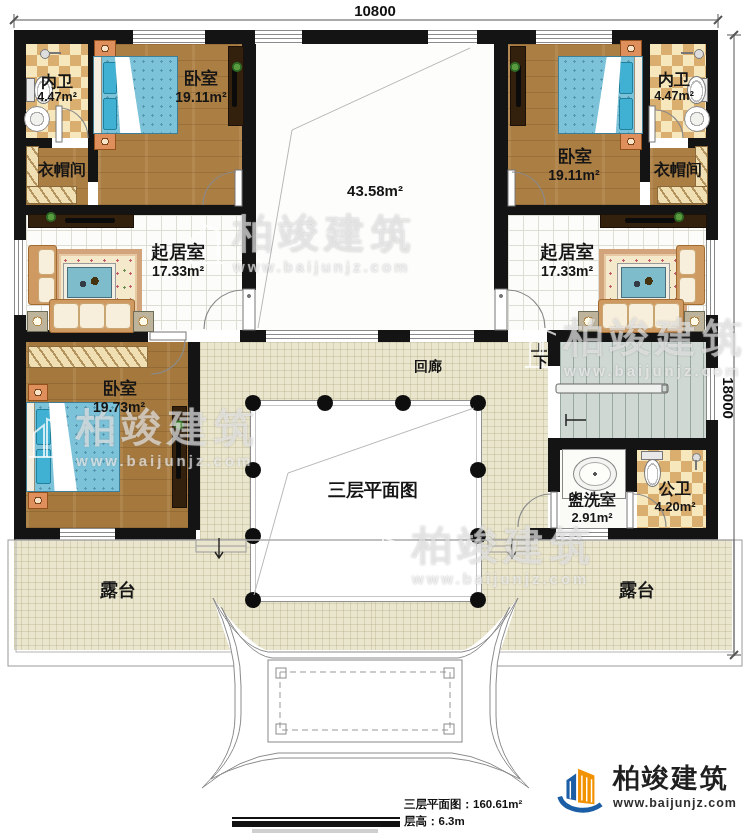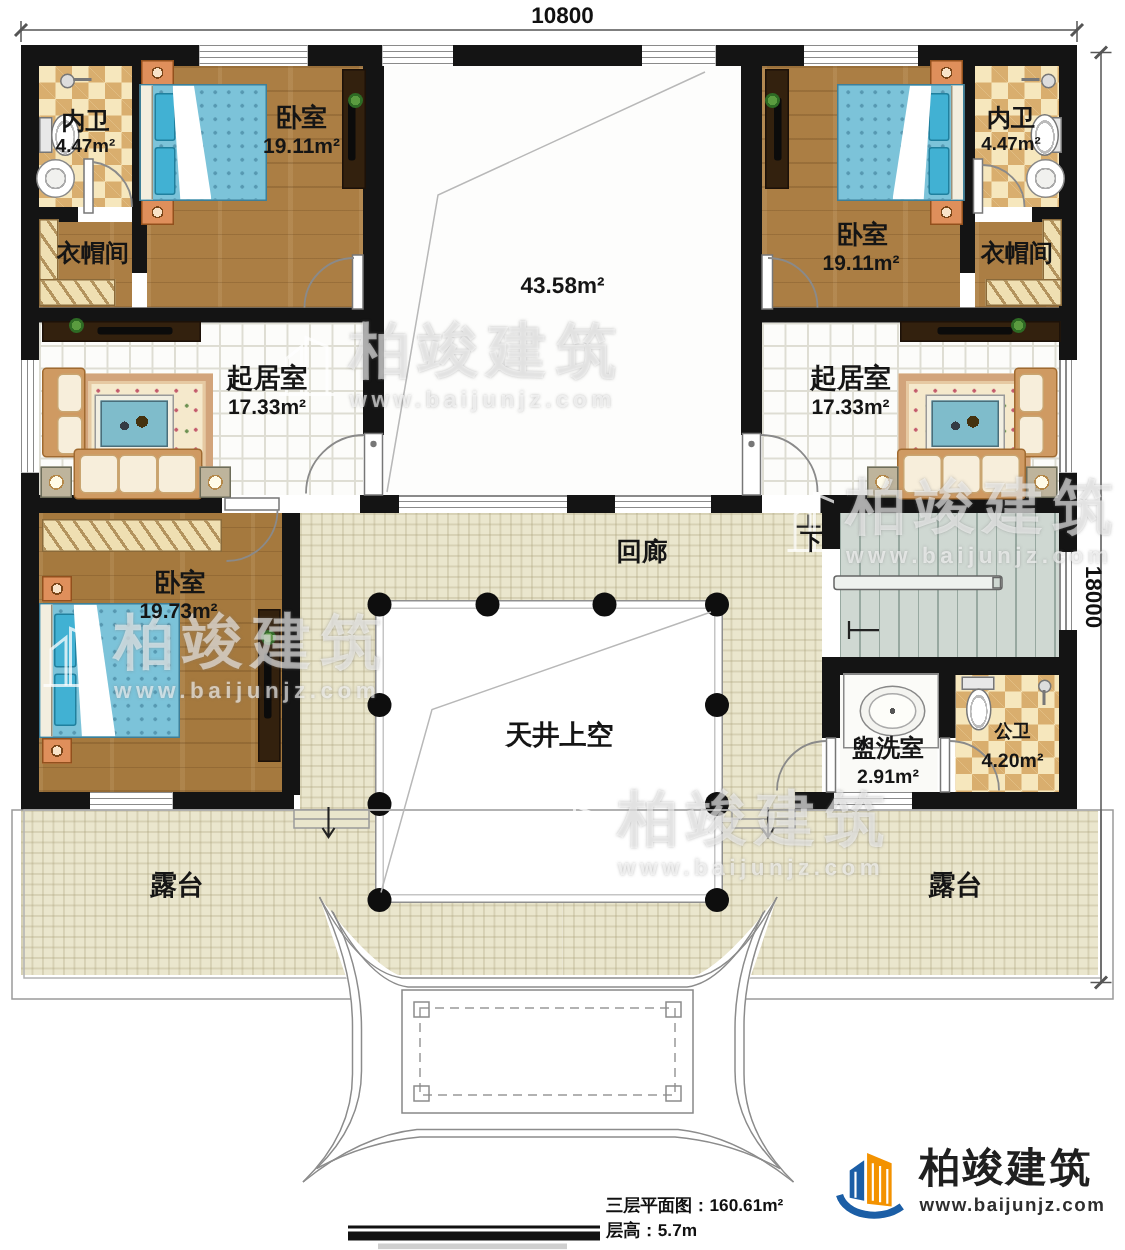--- a/index.html
+++ b/index.html
@@ -416,39 +416,39 @@
   <div class="lbl" style="left:528px;top:168px;width:92px;font-size:14px">19.11m²</div>
   <div class="lbl" style="left:644px;top:72px;width:60px;font-size:16px">内卫</div>
   <div class="lbl" style="left:640px;top:90px;width:68px;font-size:12.5px">4.47m²</div>
   <div class="lbl" style="left:641px;top:162px;width:74px;font-size:16px">衣帽间</div>
   <div class="lbl" style="left:134px;top:243px;width:88px;font-size:18px">起居室</div>
   <div class="lbl" style="left:132px;top:264px;width:92px;font-size:14px">17.33m²</div>
   <div class="lbl" style="left:523px;top:243px;width:88px;font-size:18px">起居室</div>
   <div class="lbl" style="left:521px;top:264px;width:92px;font-size:14px">17.33m²</div>
   <div class="lbl" style="left:82px;top:380px;width:76px;font-size:17px">卧室</div>
   <div class="lbl" style="left:73px;top:400px;width:92px;font-size:14px">19.73m²</div>
-  <div class="lbl" style="left:404px;top:359px;width:48px;font-size:17px">回廊</div>
-  <div class="lbl" style="left:328px;top:481px;width:90px;font-size:18px">天井上空</div>
+  <div class="lbl" style="left:404px;top:359px;width:48px;font-size:14px">回廊</div>
+  <div class="lbl" style="left:328px;top:481px;width:90px;font-size:18px">三层平面图</div>
   <div class="lbl" style="left:554px;top:492px;width:76px;font-size:16px">盥洗室</div>
   <div class="lbl" style="left:556px;top:511px;width:72px;font-size:13px">2.91m²</div>
-  <div class="lbl" style="left:649px;top:481px;width:52px;font-size:12px">公卫</div>
+  <div class="lbl" style="left:649px;top:481px;width:52px;font-size:16px">公卫</div>
   <div class="lbl" style="left:645px;top:500px;width:60px;font-size:13px">4.20m²</div>
   <div class="lbl" style="left:94px;top:581px;width:48px;font-size:18px">露台</div>
   <div class="lbl" style="left:613px;top:581px;width:48px;font-size:18px">露台</div>
   <div class="lbl" style="left:531px;top:354px;width:20px;font-size:15px">下</div>
 
   <div class="dim" style="left:332px;top:2px;width:86px">10800</div>
   <div class="dim" style="left:699px;top:390px;width:60px;height:16px;transform:rotate(90deg);background:transparent">18000</div>
 
   <div class="abs" style="left:232px;top:817px;width:168px;height:2px;background:#111;z-index:40"></div>
   <div class="abs" style="left:232px;top:821px;width:168px;height:6px;background:#111;z-index:40"></div>
   <div class="abs" style="left:252px;top:829px;width:126px;height:4px;background:#cfcfcf;z-index:40"></div>
   <div id="info">
     <div><span>三层平面图：</span><span>160.61m²</span></div>
-    <div><span>层高：</span><span>5.7m</span></div>
+    <div><span>层高：</span><span>6.3m</span></div>
   </div>
 
   <div id="logo">
     <svg width="54" height="54" viewBox="0 0 56 56">
       <path d="M8,38 C12,52 36,57 51,46" stroke="#1b5ea6" stroke-width="5" fill="none"></path>
       <path d="M15,40 L15,21 L25,14 L25,42 Z" fill="#1b5ea6"></path>
       <path d="M27,44 L27,9 L44,16 L44,46 Z" fill="#f39200"></path>
       <g stroke="#ffffff" stroke-width="1.5">
         <line x1="31" y1="16" x2="31" y2="42"></line>
           <line x1="36" y1="18" x2="36" y2="43"></line>

